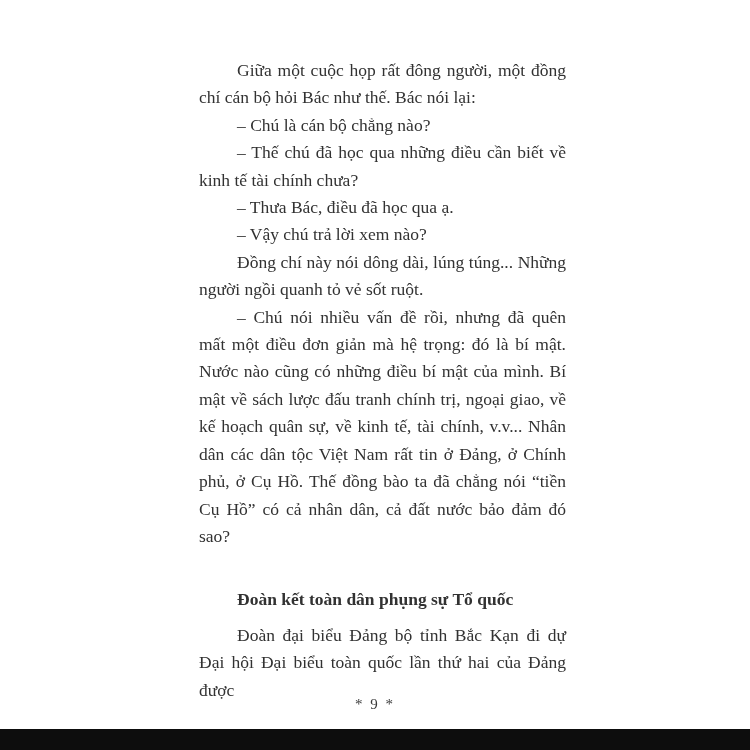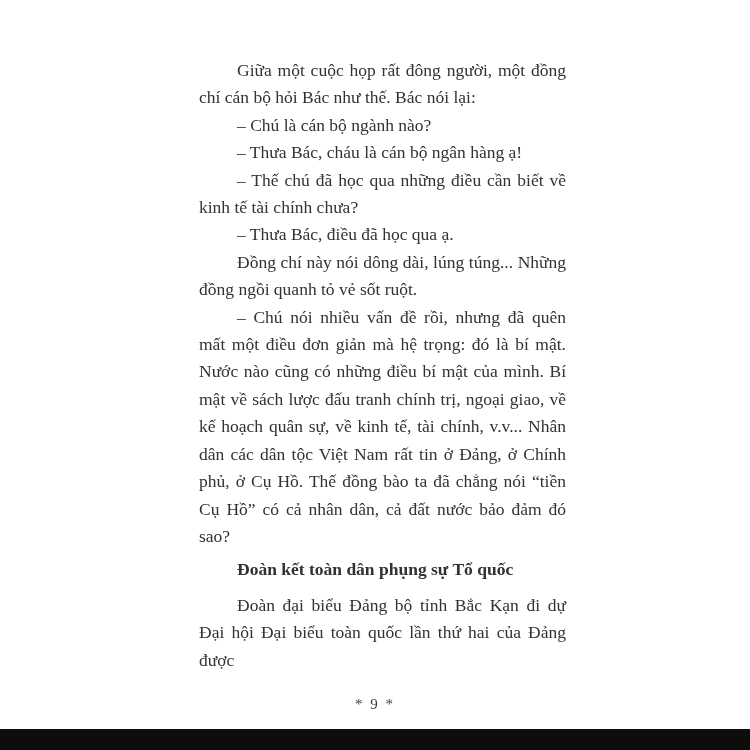--- a/index.html
+++ b/index.html
@@ -29,21 +29,21 @@
     line-height: 27.4px;
     text-align: justify;
   }
   .para {
     margin: 0;
     text-indent: 38px;
     font-family: Liberation Serif, serif;
   }
   .para.heading {
     font-weight: bold;
-    margin-top: 6px;
+    margin-top: 36px;
     margin-bottom: 8px;
   }
   .page-number {
     position: absolute;
     left: 0;
     right: 0;
     top: 696px;
     text-align: center;
     font-size: 15px;
     letter-spacing: 2px;
@@ -58,25 +58,25 @@
     background: #0d0d0d;
   }
 </style>
 </head>
 <body>
 
 <div class="page">
 
   <div class="text-block">
     <p class="para">Giữa một cuộc họp rất đông người, một đồng chí cán bộ hỏi Bác như thế. Bác nói lại:</p>
-    <p class="para">– Chú là cán bộ ngành nào?</p>
-    <p class="para">– Thưa Bác, cháu là cán bộ ngân hàng ạ!</p>
+    <p class="para">– Chú là cán bộ chẳng nào?</p>
     <p class="para">– Thế chú đã học qua những điều cần biết về kinh tế tài chính chưa?</p>
     <p class="para">– Thưa Bác, điều đã học qua ạ.</p>
-    <p class="para">Đồng chí này nói dông dài, lúng túng... Những đồng ngồi quanh tỏ vẻ sốt ruột.</p>
+    <p class="para">– Vậy chú trả lời xem nào?</p>
+    <p class="para">Đồng chí này nói dông dài, lúng túng... Những người ngồi quanh tỏ vẻ sốt ruột.</p>
     <p class="para">– Chú nói nhiều vấn đề rồi, nhưng đã quên mất một điều đơn giản mà hệ trọng: đó là bí mật. Nước nào cũng có những điều bí mật của mình. Bí mật về sách lược đấu tranh chính trị, ngoại giao, về kế hoạch quân sự, về kinh tế, tài chính, v.v... Nhân dân các dân tộc Việt Nam rất tin ở Đảng, ở Chính phủ, ở Cụ Hồ. Thế đồng bào ta đã chẳng nói “tiền Cụ Hồ” có cả nhân dân, cả đất nước bảo đảm đó sao?</p>
     <p class="para heading">Đoàn kết toàn dân phụng sự Tổ quốc</p>
     <p class="para">Đoàn đại biểu Đảng bộ tỉnh Bắc Kạn đi dự Đại hội Đại biểu toàn quốc lần thứ hai của Đảng được</p>
   </div>
 
   <div class="page-number">* 9 *</div>
 
   <div class="scan-edge-bar"></div>
 
 </div>

